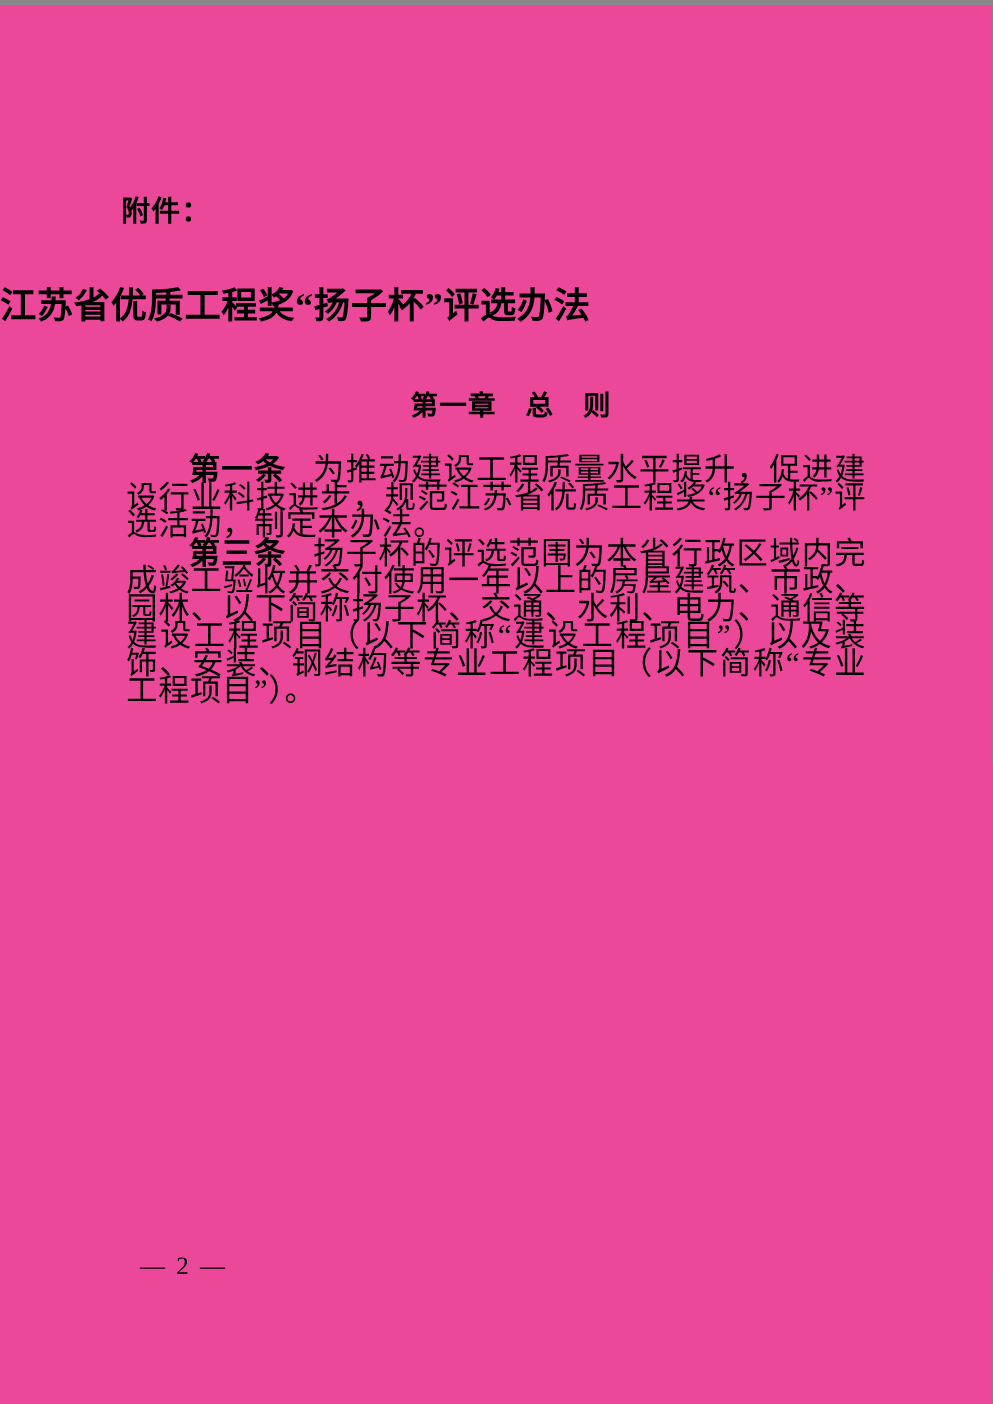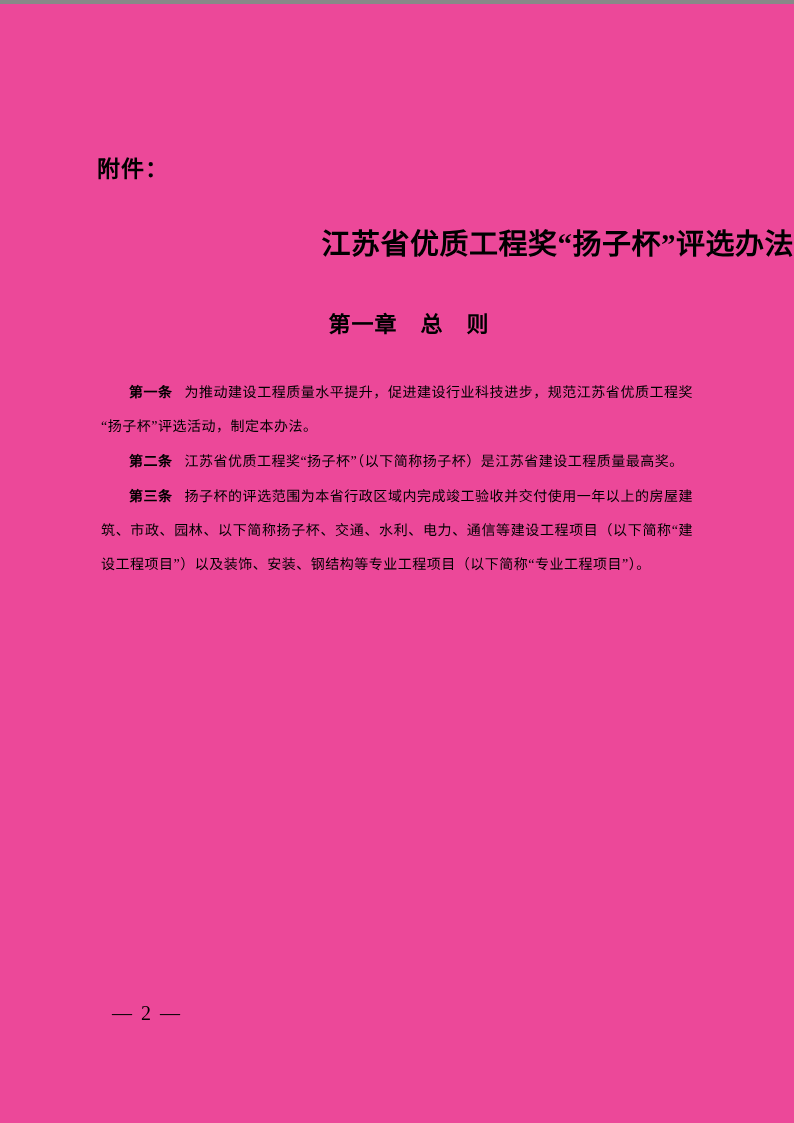--- a/index.html
+++ b/index.html
@@ -21,45 +21,45 @@
     font-family: "Liberation Sans", "DejaVu Sans", sans-serif;
     font-weight: bold;
     font-size: 23px;
     letter-spacing: 1px;
   }
   .doc-title {
     position: absolute;
     left: 0;
     top: 216px;
     width: 100%;
-    text-align: right;
+    text-align: left;
     font-family: "Liberation Serif", "DejaVu Serif", serif;
     font-weight: bold;
     font-size: 29px;
     letter-spacing: 0.5px;
     white-space: nowrap;
   }
   .chapter-heading {
     position: absolute;
     left: 12px;
     top: 302px;
     width: 100%;
     text-align: center;
     font-family: "Liberation Sans", "DejaVu Sans", sans-serif;
     font-weight: bold;
     font-size: 22px;
     letter-spacing: 1px;
   }
   .content {
     position: absolute;
     left: 101px;
-    top: 371px;
+    top: 361px;
     width: 592px;
-    font-size: 14px;
-    line-height: 34px;
+    font-size: 25px;
+    line-height: 22px;
     text-align: justify;
     letter-spacing: 0.5px;
   }
   .content p {
     margin: 0;
     text-indent: 2em;
   }
   .art-num {
     font-family: "Liberation Sans", "DejaVu Sans", sans-serif;
     font-weight: bold;
@@ -81,21 +81,20 @@
 
   <div class="attachment-label">附件：</div>
 
   <div class="doc-title">江苏省优质工程奖“扬子杯”评选办法</div>
 
   <div class="chapter-heading">第一章　总　则</div>
 
   <div class="content">
     <p><span class="art-num">第一条</span><span>为推动建设工程质量水平提升，促进建设行业科技进步，规范江苏省优质工程奖“扬子杯”评选活动，制定本办法。</span></p>
 
-    <p><span class="art-num">第二条</span><span>江苏省优质工程奖“扬子杯”（以下简称扬子杯）是江苏省建设工程质量最高奖。</span></p>
 
     <p><span class="art-num">第三条</span><span>扬子杯的评选范围为本省行政区域内完成竣工验收并交付使用一年以上的房屋建筑、市政、园林、以下简称扬子杯、交通、水利、电力、通信等建设工程项目（以下简称“建设工程项目”）以及装饰、安装、钢结构等专业工程项目（以下简称“专业工程项目”）。</span></p>
 
 
 
   </div>
 
   <div class="page-footer">— 2 —</div>
 
 </div>

